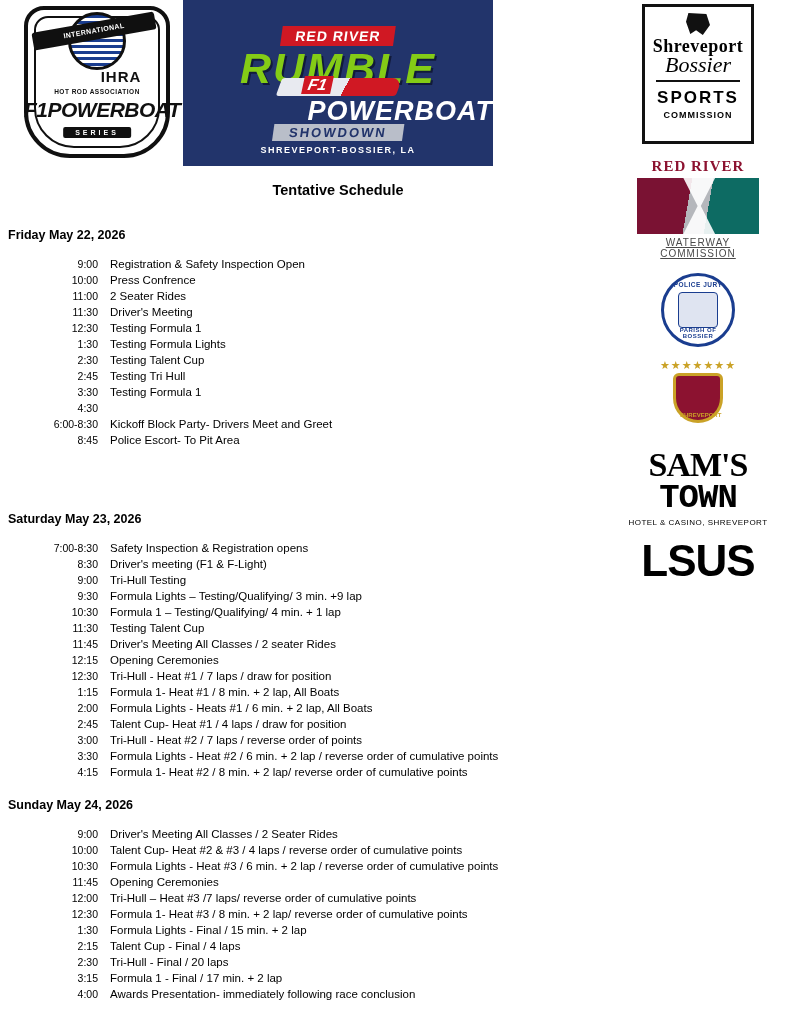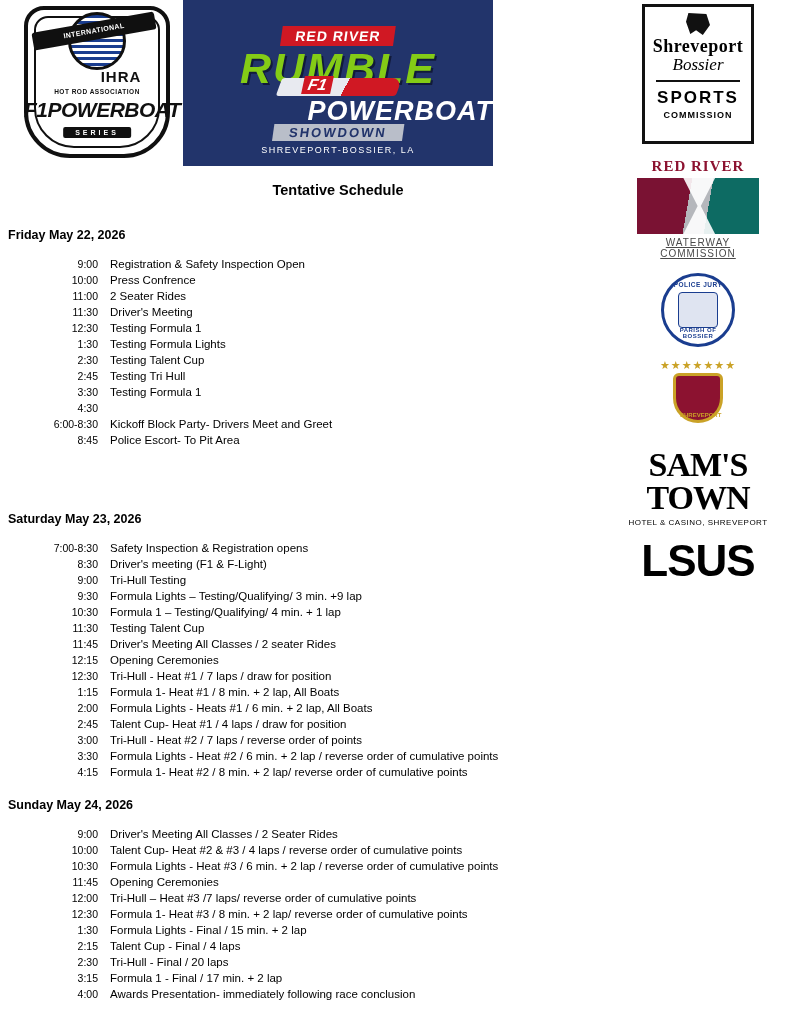--- a/index.html
+++ b/index.html
@@ -203,21 +203,21 @@
     letter-spacing: 2px;
     padding: 1px 16px;
   }
   .evt-city {
     position: absolute;
     left: 0; right: 0;
     top: 145px;
     text-align: center;
     color: #ffffff;
     font-size: 9px;
-    font-weight: normal;
+    font-weight: bold;
     letter-spacing: 1.5px;
   }
 
   .schedule-title {
     position: absolute;
     left: 183px;
     width: 310px;
     top: 182px;
     text-align: center;
     font-size: 14.5px;
@@ -252,21 +252,21 @@
   .spon-shreveport .s-name {
     font-family: "Liberation Serif", serif;
     font-size: 18px;
     font-weight: bold;
     line-height: 19px;
     letter-spacing: .5px;
   }
   .spon-shreveport .s-name2 {
     font-family: "Liberation Serif", serif;
     font-style: italic;
-    font-size: 17px;
+    font-size: 22px;
     line-height: 18px;
   }
   .spon-shreveport .rule {
     width: 84px;
     height: 2px;
     background: #111111;
     margin: 6px auto;
   }
   .spon-shreveport .s-sports {
     font-size: 17px;
@@ -401,21 +401,21 @@
     text-align: center;
   }
   .spon-sams .sams1 {
     font-family: Liberation Serif, serif;
     font-size: 34px;
     font-weight: bold;
     line-height: 32px;
     letter-spacing: -1px;
   }
   .spon-sams .sams2 {
-    font-family: Liberation Serif, serif;
+    font-family: Liberation Mono, monospace;
     font-size: 34px;
     font-weight: bold;
     line-height: 34px;
     letter-spacing: -1px;
   }
   .spon-sams .sams3 {
     font-size: 8px;
     letter-spacing: .5px;
     margin-top: 3px;
   }

